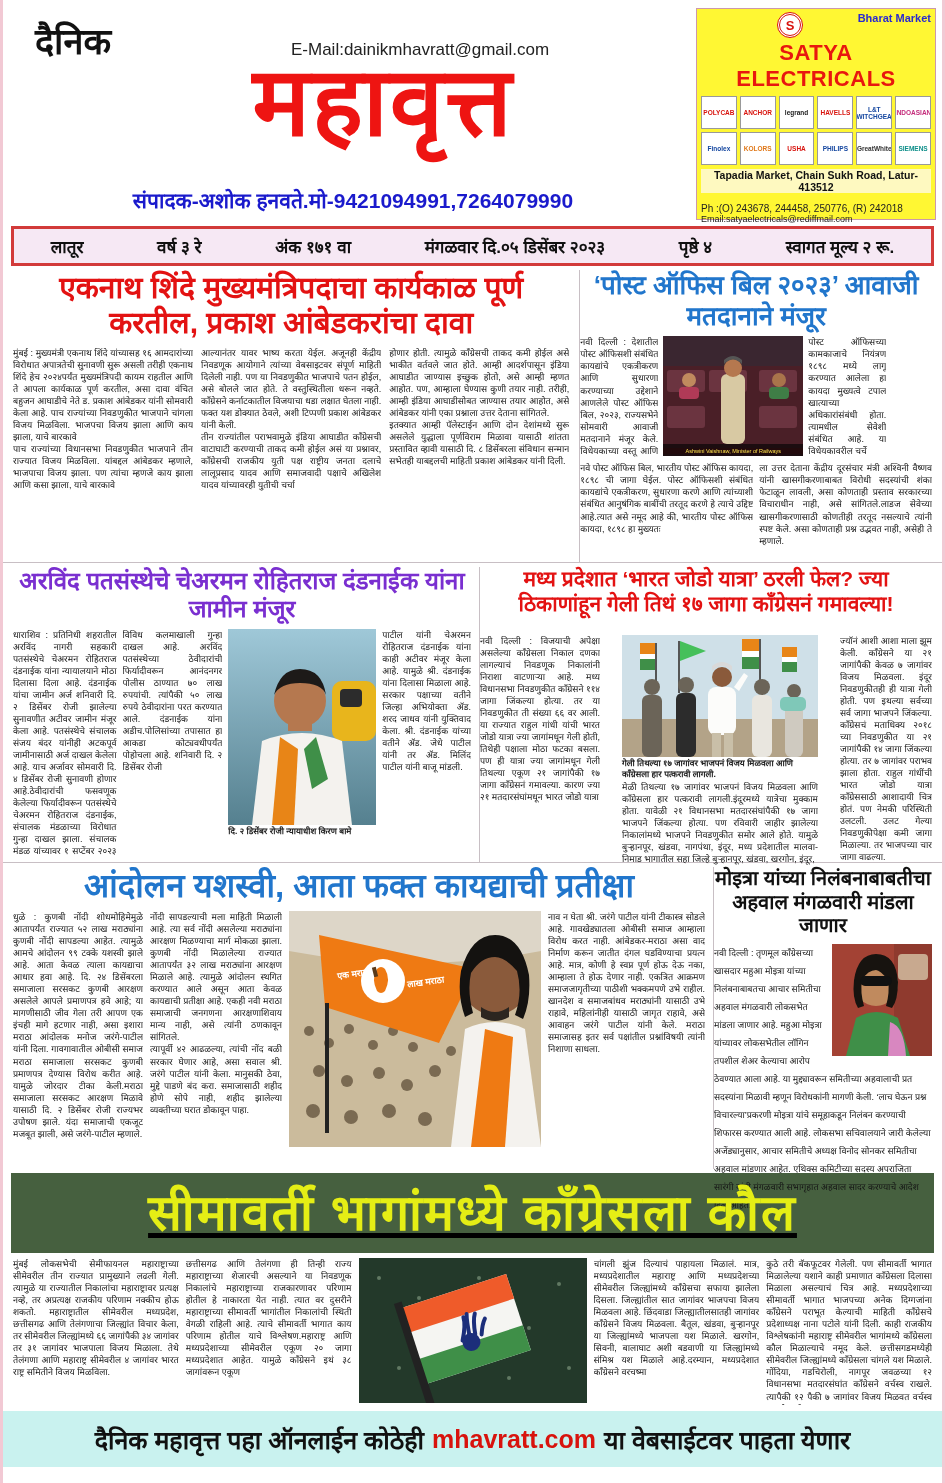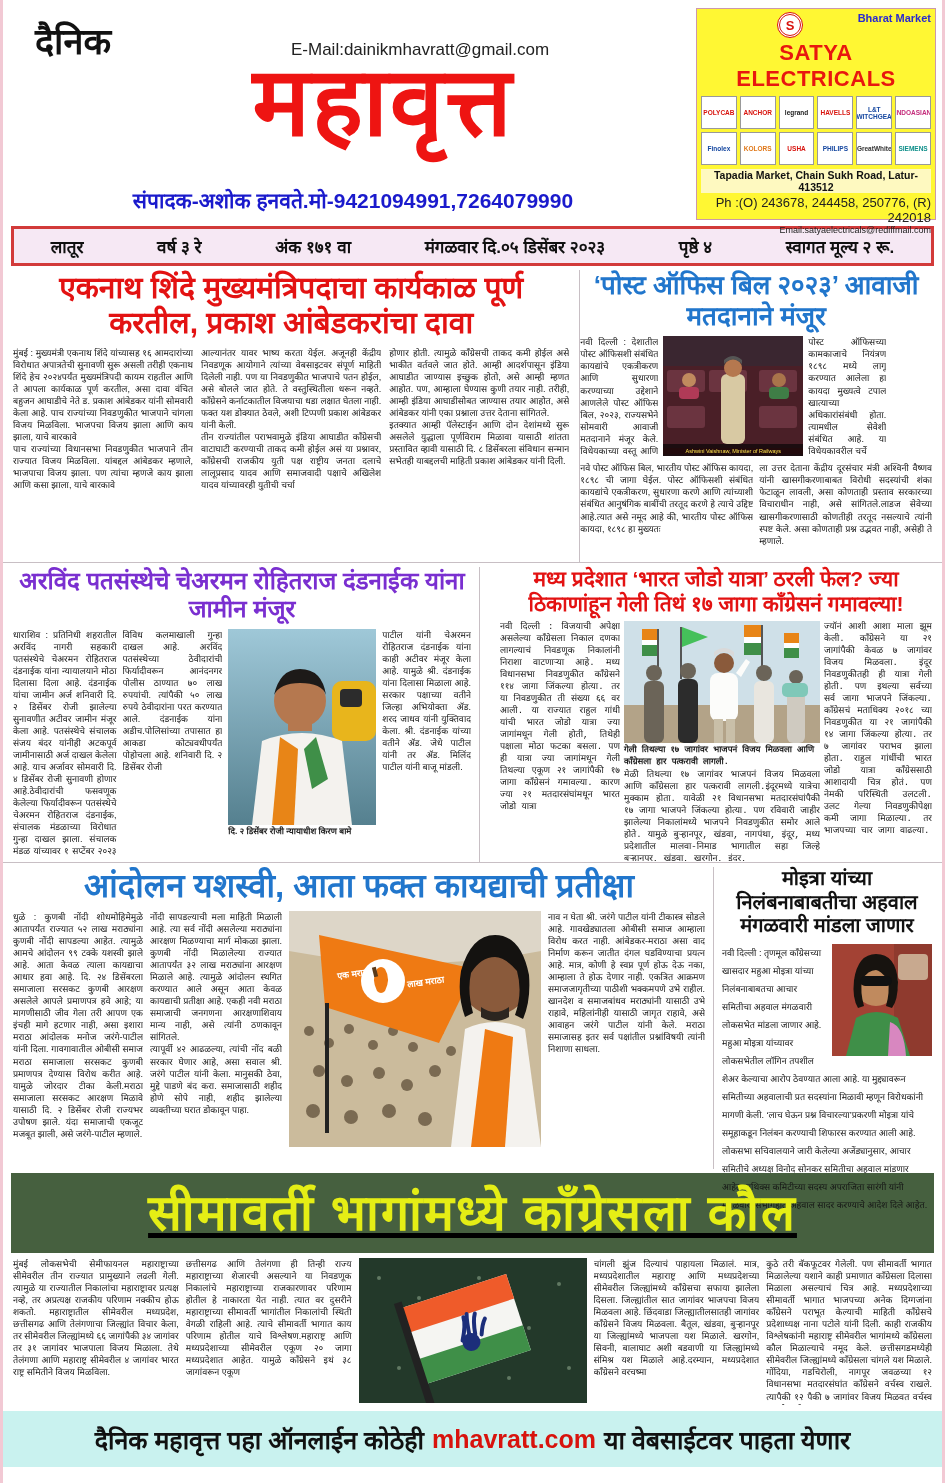--- a/index.html
+++ b/index.html
@@ -21,22 +21,22 @@
   .ad-row1 { display:flex; justify-content:space-between; align-items:flex-start; height:34px; }
   .ad-logo { width:26px; height:26px; margin-left:76px; border-radius:50%; background:#fff;
              border:3px double #d8130d; color:#d8130d; font-weight:bold; font-size:13px;
              display:flex; align-items:center; justify-content:center; }
   .ad-owner { font-size:11px; font-weight:bold; color:#2a2ad0; }
   .ad-name { text-align:center; font-size:22px; font-weight:bold; letter-spacing:.5px; margin:2px 0 4px; }
   .brand-grid { display:grid; grid-template-columns:repeat(6,1fr); gap:3px; }
   .brand { background:#fff; border:1px solid #999; height:33px; display:flex; align-items:center;
            justify-content:center; font-size:6.5px; font-weight:bold; text-align:center; overflow:hidden; }
   .ad-addr { margin-top:4px; background:#fef9c0; text-align:center; font-size:10.5px; font-weight:bold; color:#111; }
-  .ad-ph { text-align:right; font-size:13px; color:#222; margin-top:2px; }
-  .ad-em { text-align:right; font-size:9px; color:#222; }
+  .ad-ph { text-align:left; font-size:10px; color:#222; margin-top:10px; }
+  .ad-em { text-align:left; font-size:9px; color:#222; }
 
   
   .dateline { margin:0 8px; height:40px; border:3px solid #d23a3a; display:flex; align-items:center;
               justify-content:space-around; font-size:17px; font-weight:bold; color:#101010; }
 
   
   section { padding:4px 10px 0; border-top:1px solid #c8bfc4; }
   .hl { text-align:center; font-weight:bold; line-height:1.18; }
   .col { font-size:9px; line-height:1.34; text-align:justify; color:#151515;
          overflow:hidden; white-space:pre-line; }
@@ -59,37 +59,37 @@
   .a2-bottom { display:flex; gap:6px; margin-top:4px; height:88px; }
   .a2-bottom .col { flex:1; }
 
   
   .secB { display:flex; gap:8px; height:300px; }
   .a3 { width:458px; }
   .a3 .hl { font-size:24px; }
   .a3-row { display:flex; gap:6px; margin-top:5px; height:228px; }
   .a3 .colA { width:112px; } .a3 .colB { width:108px; } .a3 .colC { width:96px; }
   .a3-photo-stack { width:148px; }
-  .a4 { flex:1; border-left:1px solid #c8bfc4; padding-left:20px; }
+  .a4 { flex:1; border-left:1px solid #c8bfc4; padding-left:0; }
   .a4 .hl { font-size:21px; }
-  .a4-row { display:flex; gap:4px; margin-top:4px; height:232px;font-family:Liberation Mono, monospace; }
+  .a4-row { display:flex; gap:22px; margin-top:18px; height:232px; }
   .a4 .colA { width:120px; }
   .a4-center { width:196px; }
   .a4 .colB { flex:1; }
   .a4-centertext { height:92px; margin-top:2px; }
 
   
   .secC { display:flex; gap:8px; height:307px; }
   .a5 { width:692px; }
   .a5 .hl { font-size:33px; }
   .a5-row { display:flex; gap:7px; margin-top:5px; height:250px; }
   .a5 .colA { width:130px; } .a5 .colB { width:132px; } .a5 .colC { flex:1; }
   .a5-photo-wrap { position:relative; width:252px; height:236px; }
   .flag-label { position:absolute; color:#fff; font-weight:bold; font-size:9px; transform:rotate(-8deg); }
-  .a6 { flex:1; border-left:1px solid #c8bfc4; padding-left:8px; }
+  .a6 { flex:1; border-left:1px solid #c8bfc4; }
   .a6 .hl { font-size:20px; }
   .a6-body { margin-top:4px; height:218px; }
   .a6-photo { float:right; margin:2px 0 2px 4px; }
 
   
   .banner { margin:4px 8px 0; height:80px; background:#46603f; display:flex; align-items:center;
             justify-content:center;text-decoration:underline; }
   .banner .hl { font-size:50px; color:#e5ee15; letter-spacing:2px; }
   .secD { display:flex; gap:7px; height:152px; border-top:none; padding-top:5px; }
   .secD .col { flex:1; }

